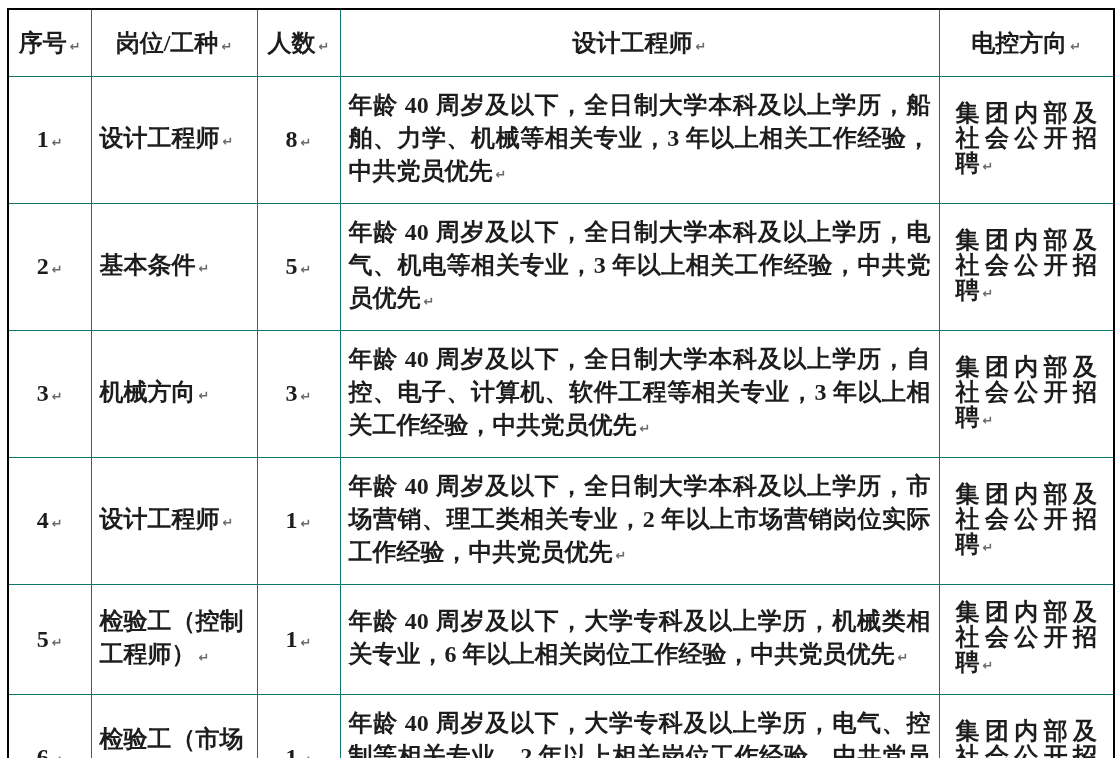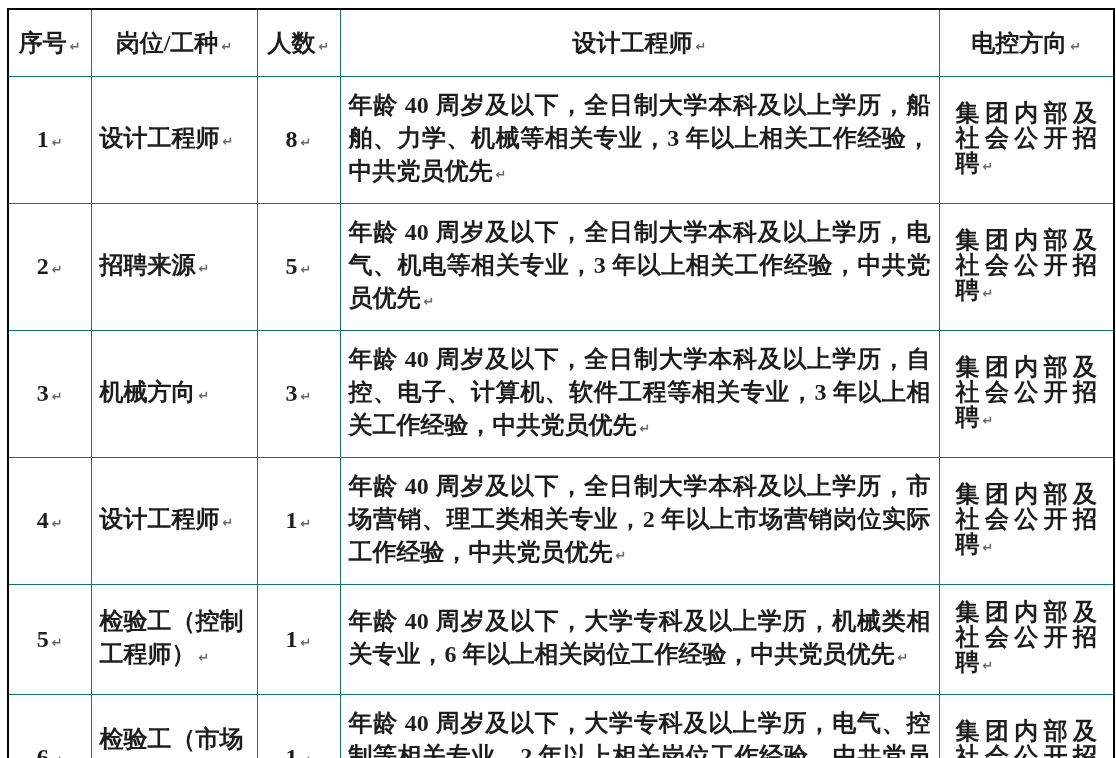--- a/index.html
+++ b/index.html
@@ -83,21 +83,21 @@
       <tr class="body-row">
         <td class="c-num"><span>1</span><span class="mark">↵</span></td>
         <td class="c-pos"><span>设计工程师</span><span class="mark">↵</span></td>
         <td class="c-count"><span>8</span><span class="mark">↵</span></td>
         <td class="c-cond"><span>年龄 40 周岁及以下，全日制大学本科及以上学历，船舶、力学、机械等相关专业，3 年以上相关工作经验，中共党员优先</span><span class="mark">↵</span></td>
         <td class="c-src"><span>集团内部及社会公开招聘</span><span class="mark">↵</span></td>
       </tr>
 
       <tr class="body-row">
         <td class="c-num"><span>2</span><span class="mark">↵</span></td>
-        <td class="c-pos"><span>招聘来源</span><span class="mark">↵</span></td>
+        <td class="c-pos"><span>基本条件</span><span class="mark">↵</span></td>
         <td class="c-count"><span>5</span><span class="mark">↵</span></td>
         <td class="c-cond"><span>年龄 40 周岁及以下，全日制大学本科及以上学历，电气、机电等相关专业，3 年以上相关工作经验，中共党员优先</span><span class="mark">↵</span></td>
         <td class="c-src"><span>集团内部及社会公开招聘</span><span class="mark">↵</span></td>
       </tr>
 
       <tr class="body-row">
         <td class="c-num"><span>3</span><span class="mark">↵</span></td>
         <td class="c-pos"><span>机械方向</span><span class="mark">↵</span></td>
         <td class="c-count"><span>3</span><span class="mark">↵</span></td>
         <td class="c-cond"><span>年龄 40 周岁及以下，全日制大学本科及以上学历，自控、电子、计算机、软件工程等相关专业，3 年以上相关工作经验，中共党员优先</span><span class="mark">↵</span></td>

